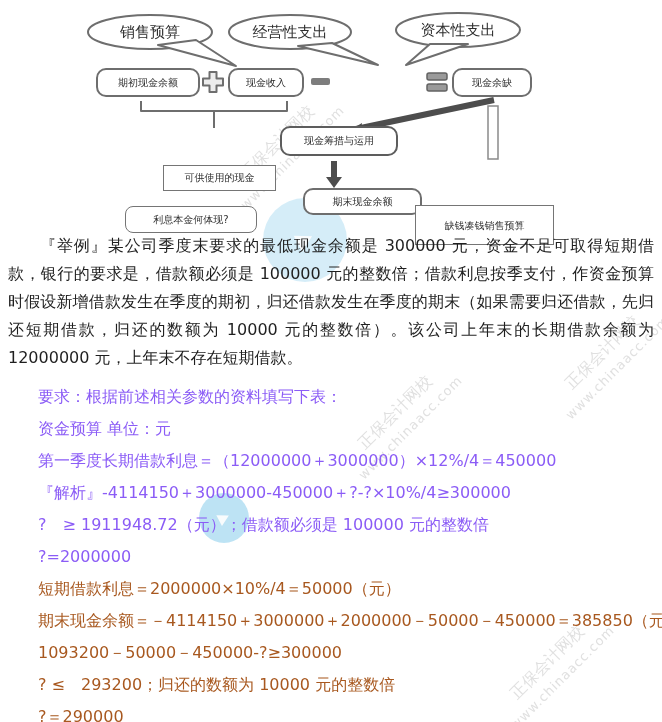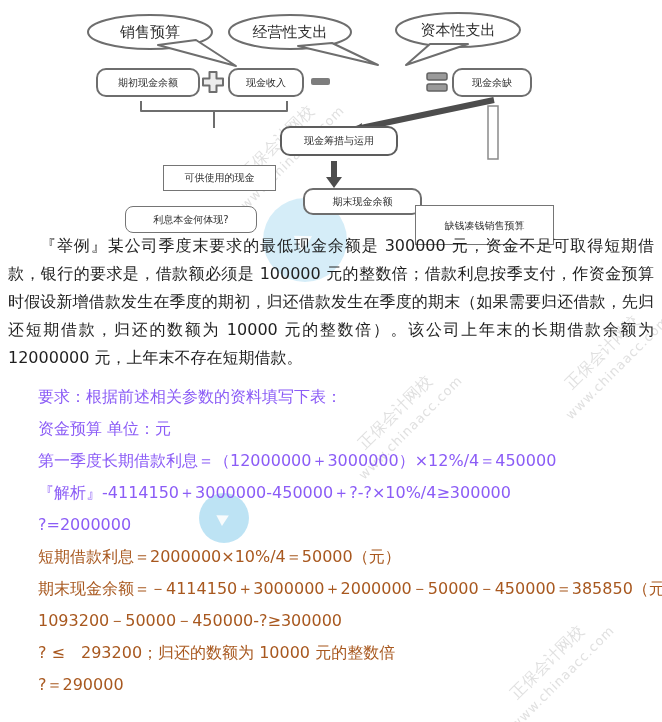--- a/index.html
+++ b/index.html
@@ -130,20 +130,21 @@
   </div>
 </div>
 
 <div class="content">
   <p class="para">『举例』某公司季度末要求的最低现金余额是 300000 元，资金不足可取得短期借款，银行的要求是，借款额必须是 100000 元的整数倍；借款利息按季支付，作资金预算时假设新增借款发生在季度的期初，归还借款发生在季度的期末（如果需要归还借款，先归还短期借款，归还的数额为 10000 元的整数倍）。该公司上年末的长期借款余额为 12000000 元，上年末不存在短期借款。</p>
   <div class="lines">
     <div class="line">要求：根据前述相关参数的资料填写下表：</div>
     <div class="line">资金预算 单位：元</div>
     <div class="line">第一季度长期借款利息＝（12000000＋3000000）×12%/4＝450000</div>
     <div class="line">『解析』-4114150＋3000000-450000＋?-?×10%/4≥300000</div>
+    <div class="line">?　≥ 1911948.72（元）；借款额必须是 100000 元的整数倍</div>
     <div class="line">?=2000000</div>
     <div class="line hl">短期借款利息＝2000000×10%/4＝50000（元）</div>
     <div class="line hl">期末现金余额＝－4114150＋3000000＋2000000－50000－450000＝385850（元）</div>
     <div class="line hl">1093200－50000－450000-?≥300000</div>
     <div class="line hl">? ≤　293200；归还的数额为 10000 元的整数倍</div>
     <div class="line hl">?＝290000</div>
 
   </div>
 </div>
 

